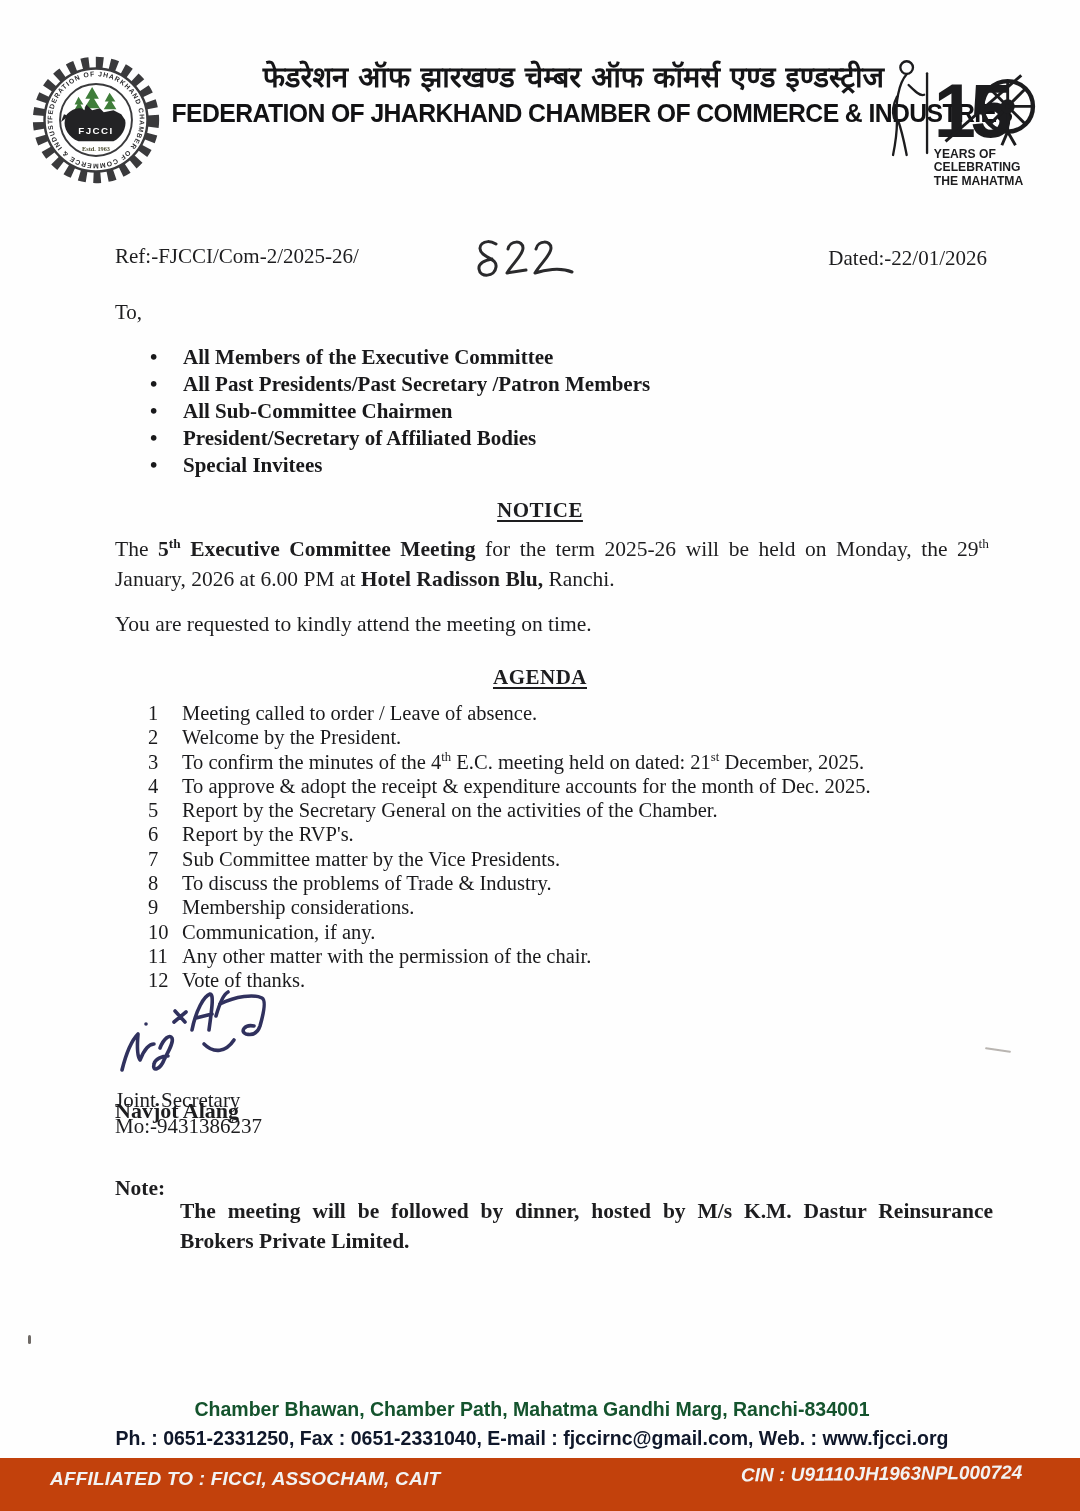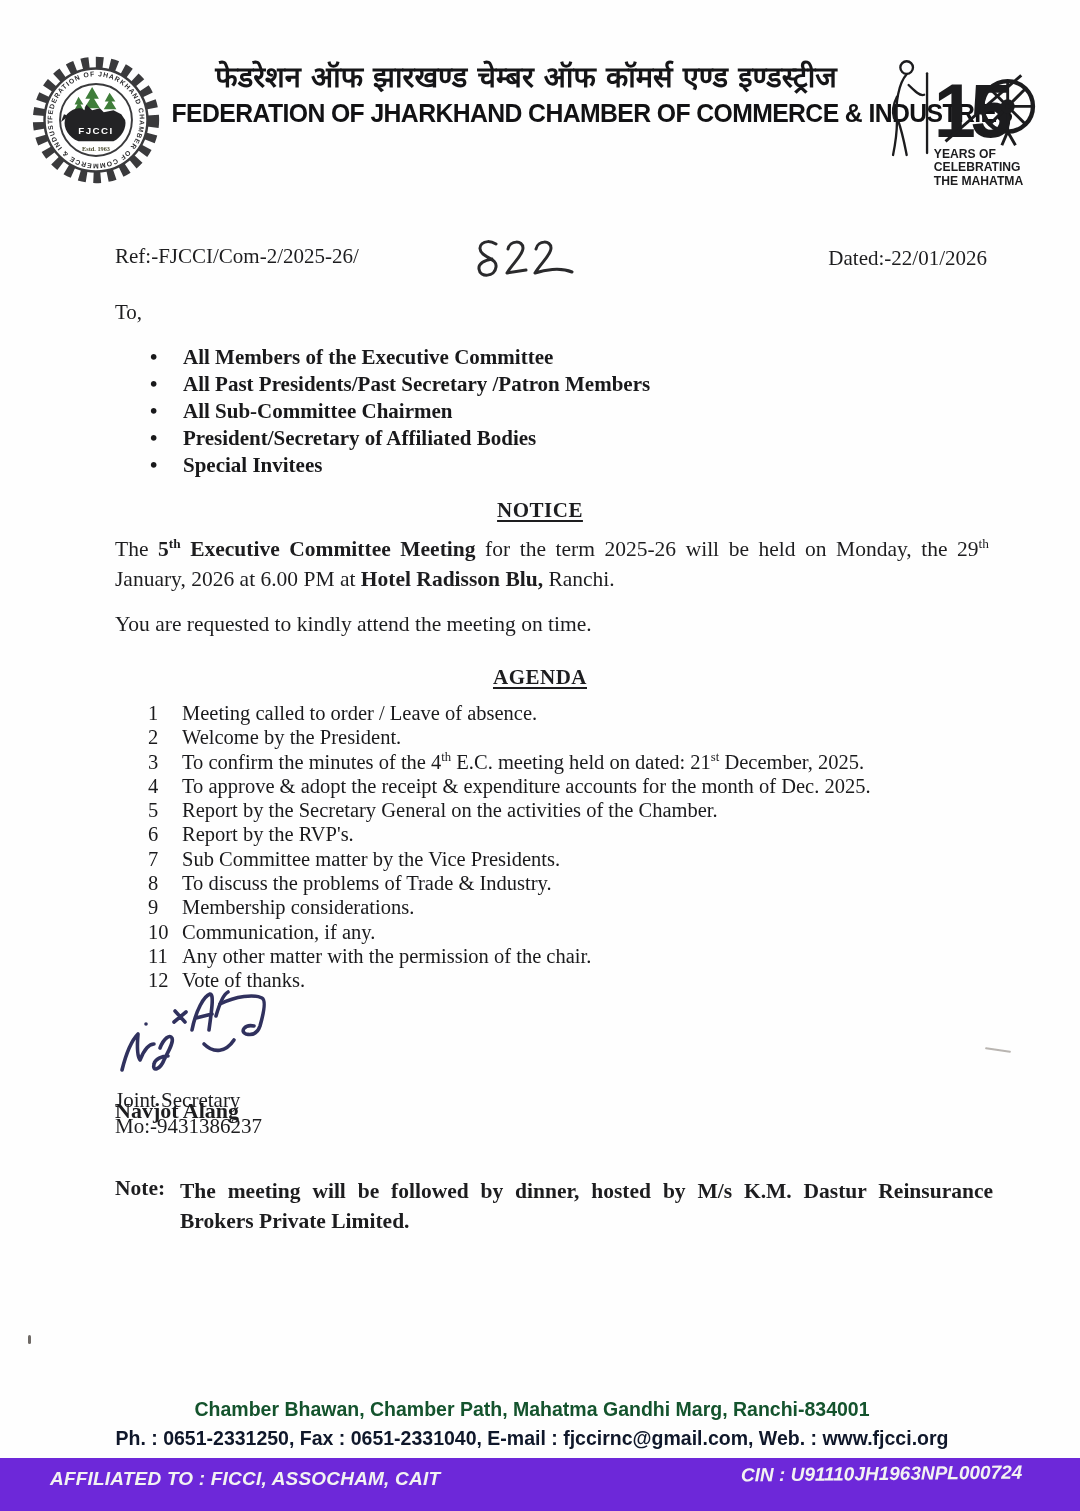--- a/index.html
+++ b/index.html
@@ -10,21 +10,21 @@
     height: 1511px;
     margin: 0 auto;
     background: #fefefe;
     font-family: "Liberation Serif", serif;
     color: #1d1d1f;
     overflow: hidden;
   }
 
   
   .hdr-logo-left { position: absolute; left: 28px; top: 52px; width: 136px; height: 136px; }
-  .hdr-titles { position: absolute; left: 168px; top: 56px; width: 716px; text-align: center; }
+  .hdr-titles { position: absolute; left: 168px; top: 56px; width: 716px; text-align: right; }
   .title-hindi {
     font-family: "DejaVu Sans", sans-serif;
     font-size: 29px; font-weight: 700; letter-spacing: 0px; color: #151517;
     white-space: nowrap;
   }
   .title-english {
     margin-top: 4px;
     font-family: "Liberation Sans", sans-serif;
     font-size: 25px; font-weight: 700; color: #121214;
     letter-spacing: -0.6px; white-space: nowrap;
@@ -74,29 +74,29 @@
 
   
   .signature-scribble { position: absolute; left: 112px; top: 982px; width: 172px; height: 96px; }
   .sig-name { position: absolute; left: 115px; top: 1060px; font-size: 22px; font-weight: 700; margin-top: 38px; }
   .sig-role { position: absolute; left: 115px; top: 1088px; font-size: 21px; }
   .sig-mobile { position: absolute; left: 115px; top: 1114px; font-size: 21px; }
 
   
   .note-block { position: absolute; left: 115px; top: 1176px; width: 878px; display: flex; }
   .note-label { flex: 0 0 65px; font-size: 21.5px; font-weight: 700; }
-  .note-text { flex: 1; font-size: 21.5px; font-weight: 700; line-height: 30px; text-align: justify; }
+  .note-text { flex: 1; font-size: 21.5px; font-weight: 700; line-height: 30px; text-align: justify; margin-top: 20px; }
 
   
   .footer-address { position: absolute; left: 0; top: 1398px; width: 1064px; text-align: center;
     font-family: "Liberation Sans", sans-serif; font-size: 19.5px; font-weight: 600; color: #14532d; }
   .footer-contact { position: absolute; left: 0; top: 1427px; width: 1064px; text-align: center;
     font-family: "Liberation Sans", sans-serif; font-size: 19.5px; font-weight: 600; color: #0f172a; }
 
-  .footer-bar { position: absolute; left: 0; top: 1458px; width: 1080px; height: 53px; background: #6d28d9; }
+  .footer-bar { position: absolute; left: 0; top: 1458px; width: 1080px; height: 53px; background: #c2410c; }
   .bar-left {
     position: absolute; left: 50px; top: 10px;
     font-family: "Liberation Sans", sans-serif; font-style: italic;
     font-size: 19px; font-weight: 700; color: #f2f2f2; letter-spacing: 0.2px;
   }
   .bar-right {
     position: absolute; right: 58px; top: 5px;
     font-family: "Liberation Sans", sans-serif; font-style: italic;
     font-size: 19px; font-weight: 700; color: #f2f2f2; transform: rotate(-0.6deg);
   }

